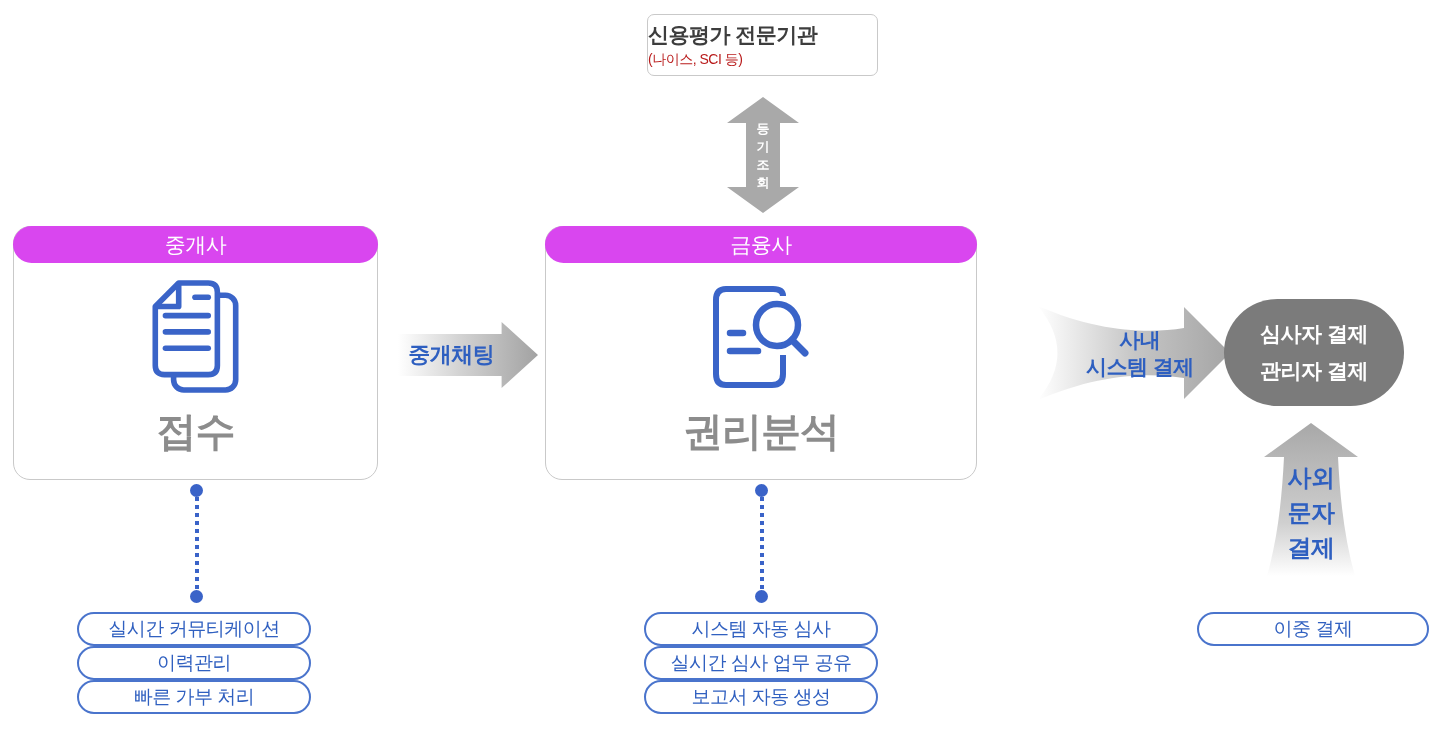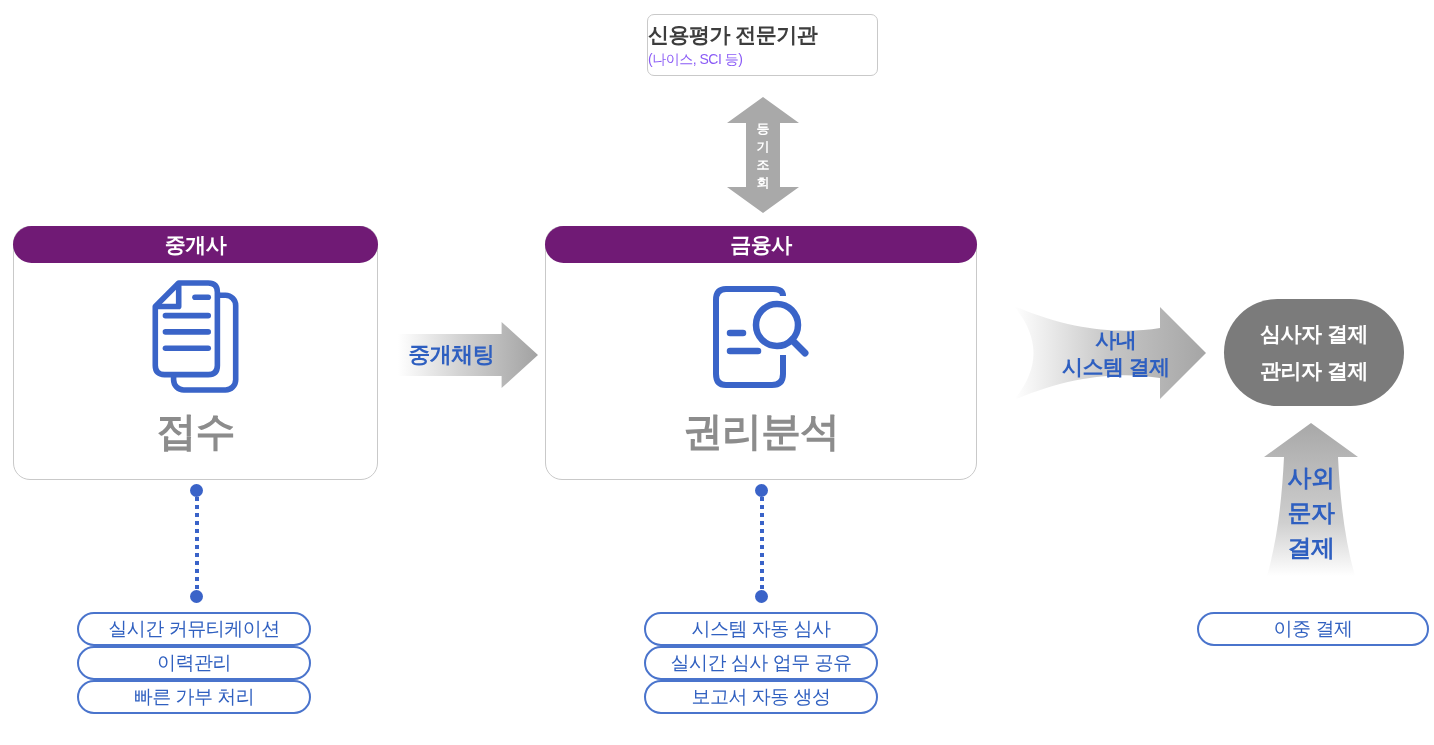--- a/index.html
+++ b/index.html
@@ -13,63 +13,63 @@
     overflow: hidden;
   }
 
   
   .top-box {
     position: absolute; left: 647px; top: 14px; width: 231px; height: 62px;
     background: #fff; border: 1px solid #c9c9c9; border-radius: 7px;
     display: flex; flex-direction: column; align-items: flex-start; justify-content: center;
   }
   .top-box-title { font-size: 21px; font-weight: bold; color: #3d3d3d; letter-spacing: -0.5px; }
-  .top-box-subtitle { font-size: 14px; color: #8b5cf6; margin-top: 2px; letter-spacing: -0.5px; }
+  .top-box-subtitle { font-size: 14px; color: #b91c1c; margin-top: 2px; letter-spacing: -0.5px; }
 
   
   .v-arrow { position: absolute; left: 726px; top: 96px; width: 74px; height: 118px; }
   .v-arrow svg { position: absolute; inset: 0; }
   .v-arrow-label {
     position: absolute; inset: 0;
     display: flex; flex-direction: column; align-items: center; justify-content: center;
     gap: 3px; color: #ffffff; font-size: 13px; font-weight: bold; line-height: 15px;
   }
 
   
   .card {
     position: absolute; top: 226px; height: 254px;
     background: #ffffff; border: 1px solid #c9c9c9; border-radius: 17px;
     display: flex; flex-direction: column; align-items: center;
   }
   .card-broker  { left: 13px;  width: 365px; }
   .card-finance { left: 545px; width: 432px; }
   .card-header {
     width: calc(100% + 2px); height: 37px; margin: -1px -1px 0 -1px;
-    background: #701a75; border-radius: 19px;
+    background: #d946ef; border-radius: 19px;
     display: flex; align-items: center; justify-content: center;
-    color: #ffffff; font-size: 21px; font-weight: bold; letter-spacing: -0.5px;
+    color: #ffffff; font-size: 21px; font-weight: normal; letter-spacing: -0.5px;
   }
   .card-iconwrap { flex: 1; display: flex; align-items: center; justify-content: center; padding-top: 6px; }
   .card-title { font-size: 40px; font-weight: bold; color: #8c8c8c; letter-spacing: -1px; margin-bottom: 20px; }
 
   
   .chat-arrow { position: absolute; left: 398px; top: 322px; width: 140px; height: 66px; }
   .chat-arrow-shape {
     position: absolute; inset: 0;
     background: linear-gradient(90deg, #ffffff 0%, #d2d2d2 45%, #a2a2a2 100%);
     clip-path: polygon(0 18%, 74% 18%, 74% 0%, 100% 50%, 74% 100%, 74% 82%, 0 82%);
   }
   .chat-arrow-label {
     position: absolute; left: 0; top: 0; width: 76%; height: 100%;
     display: flex; align-items: center; justify-content: center;
     color: #2e5fc0; font-size: 22px; font-weight: bold; letter-spacing: -0.5px;
   }
 
   
-  .internal-arrow { position: absolute; left: 1012px; top: 300px; width: 196px; height: 106px; }
+  .internal-arrow { position: absolute; left: 1036px; top: 300px; width: 196px; height: 106px; }
   .internal-arrow svg { position: absolute; inset: 0; }
   .internal-arrow-label {
     position: absolute; left: 22%; top: 0; width: 62%; height: 100%;
     display: flex; flex-direction: column; align-items: center; justify-content: center;
     color: #2e5fc0; font-size: 21px; font-weight: bold; line-height: 27px; letter-spacing: -0.5px;
     text-align: center;
   }
 
   
   .approval-box {

